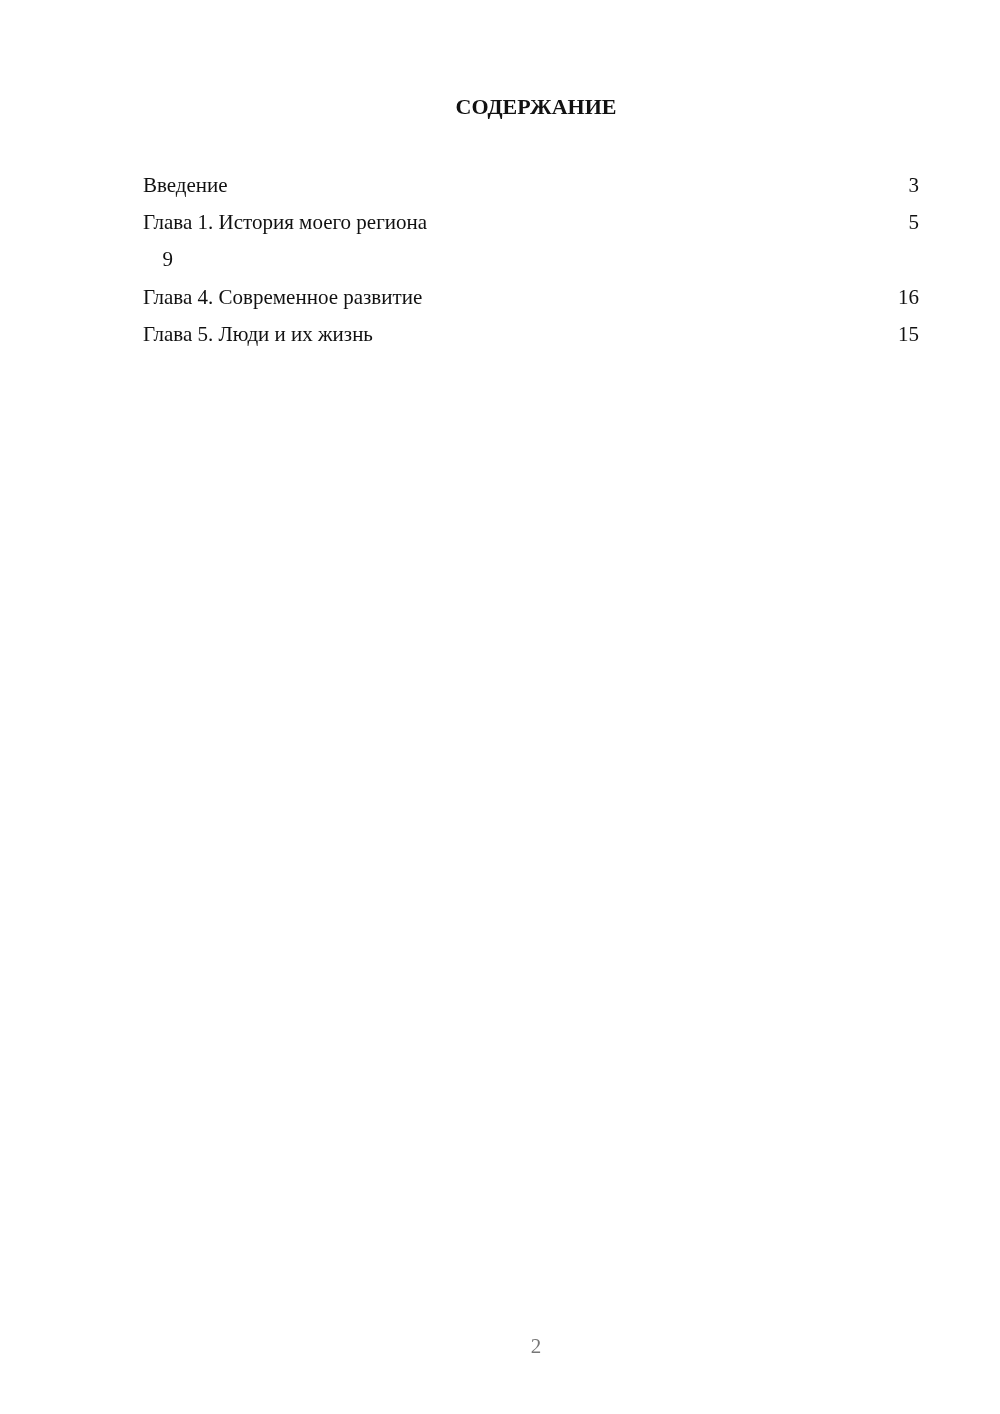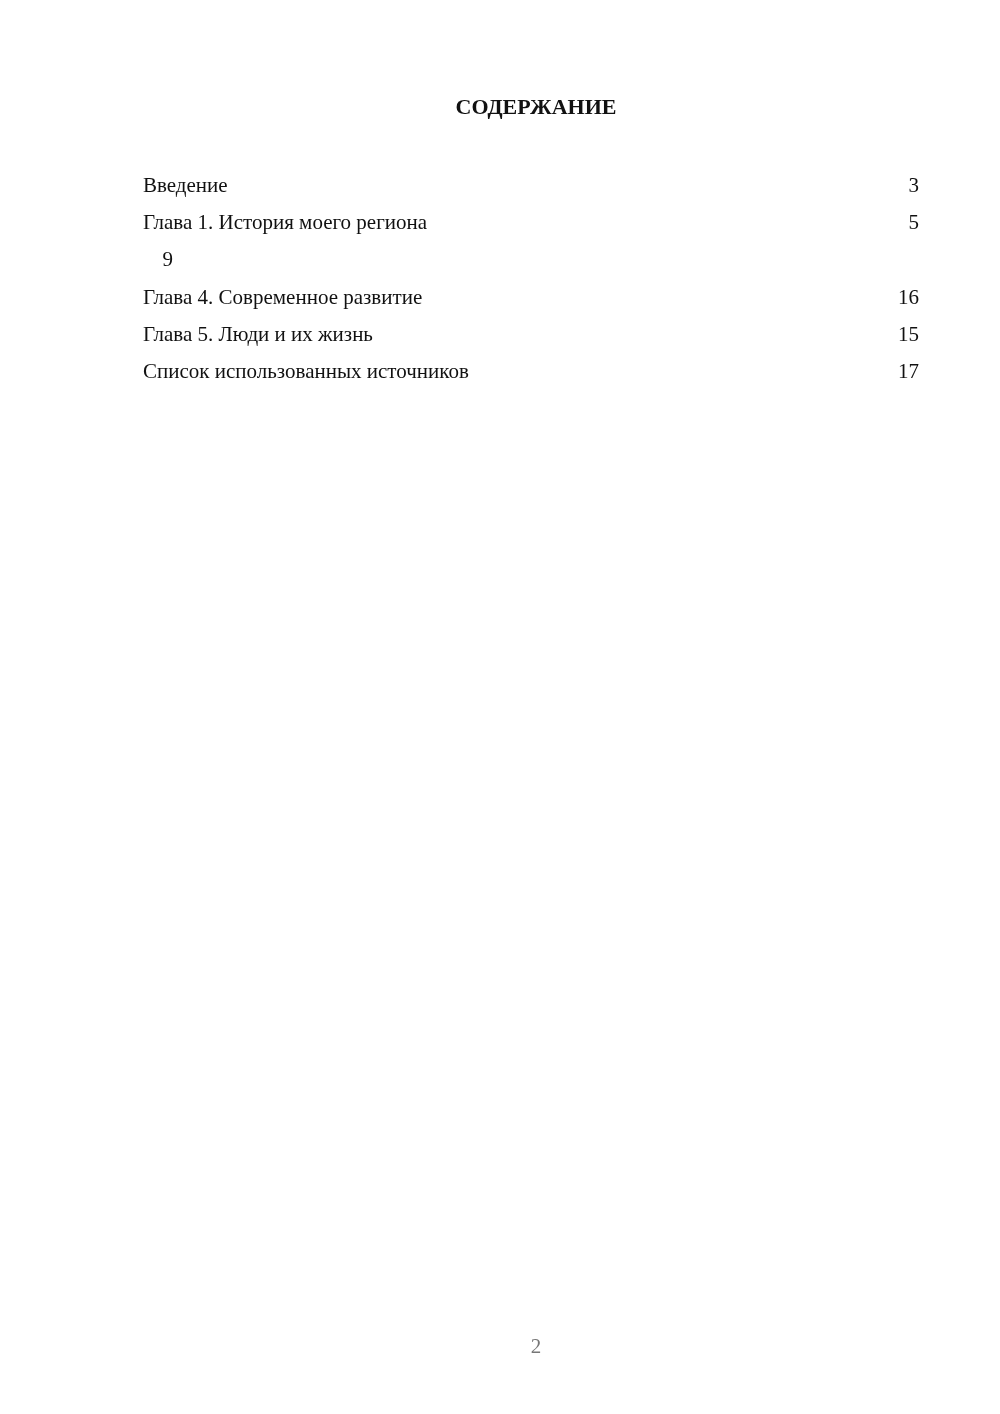--- a/index.html
+++ b/index.html
@@ -73,20 +73,16 @@
       <span class="toc-page">9</span>
     </li>
     <li class="toc-row">
       <span class="toc-label">Глава 4. Современное развитие</span>
       <span class="toc-page">16</span>
     </li>
     <li class="toc-row">
       <span class="toc-label">Глава 5. Люди и их жизнь</span>
       <span class="toc-page">15</span>
     </li>
-    <li class="toc-row">
-      <span class="toc-label">Список использованных источников</span>
-      <span class="toc-page">17</span>
-    </li>
   </ul>
 
   <div class="page-number">2</div>
 </div>
 
 </body></html>

